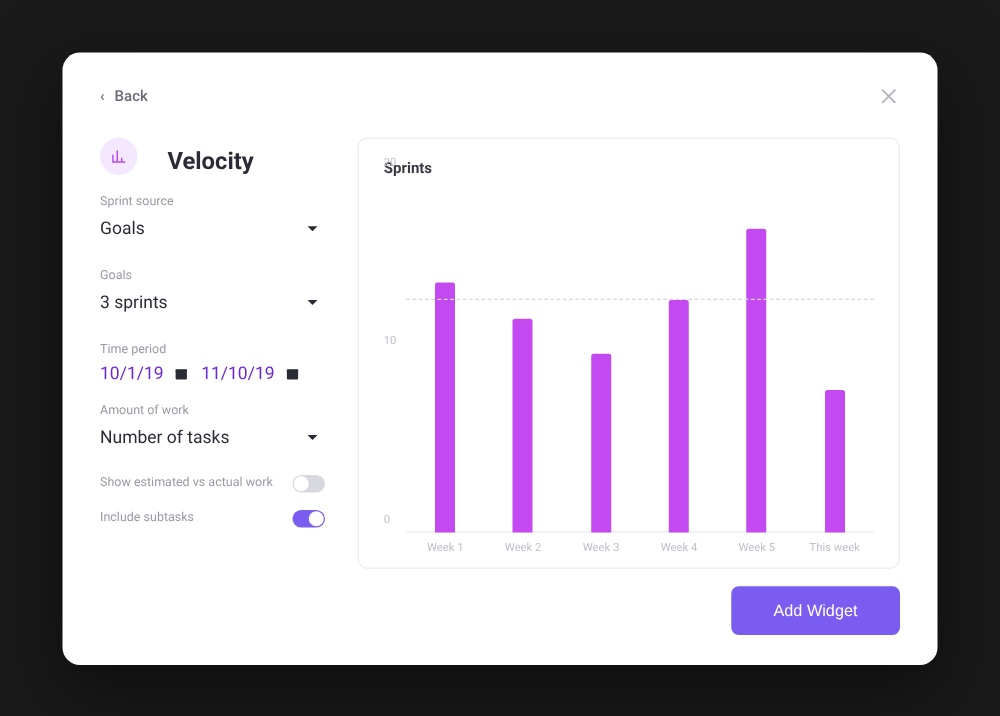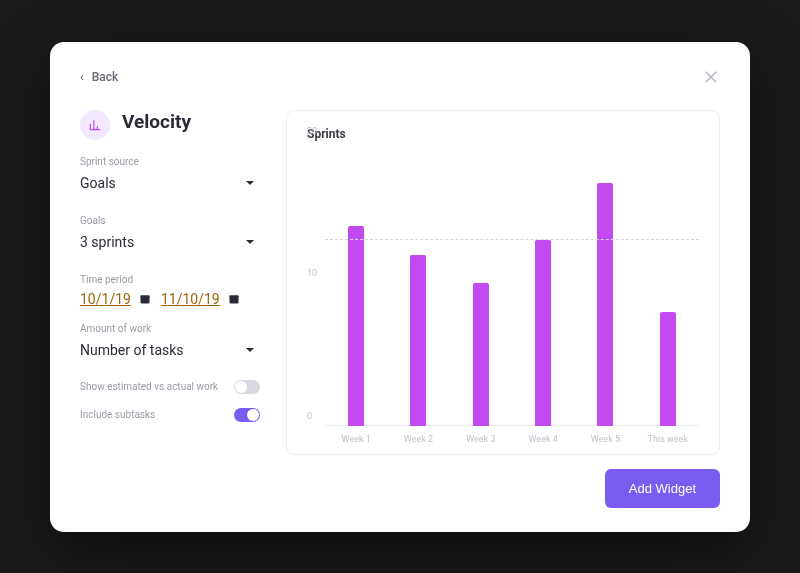--- a/index.html
+++ b/index.html
@@ -26,21 +26,21 @@
   .top-row { display: flex; align-items: center; justify-content: space-between; }
   .back { display: flex; align-items: center; gap: 8px; color: #6b6b78; font-size: 12px; font-weight: 500; cursor: pointer; }
   .back .chev { font-size: 12px; line-height: 1; }
   .close { color: #b4b4c0; cursor: pointer; display: flex; }
   .close svg { width: 18px; height: 18px; }
 
   .body { display: flex; gap: 26px; margin-top: 24px; flex: 1; min-height: 0; }
   .left { width: 180px; display: flex; flex-direction: column; }
   .right { flex: 1; display: flex; flex-direction: column; }
 
-  .title-row { display: flex; align-items: flex-start; gap: 12px; }
+  .title-row { display: flex; align-items: flex-end; gap: 24px; }
   .icon-badge {
     width: 30px; height: 30px; border-radius: 50%;
     background: #f3e8ff;
     display: flex; align-items: center; justify-content: center;
     flex-shrink: 0;
   }
   .icon-badge svg { width: 14px; height: 14px; stroke: #b84af0; fill: none; stroke-width: 2; }
   .title { font-size: 19px; font-weight: 700; color: #2b2b37; }
 
   .desc { font-size: 12px; color: #4a4a55; line-height: 1.55; margin-top: 16px; }
@@ -49,21 +49,21 @@
   .field-label { font-size: 10px; color: #9a9aa6; margin-bottom: 6px; }
   .select {
     display: flex; align-items: center; justify-content: space-between;
     font-size: 14px; color: #2b2b37;
     padding: 2px 0 8px 0;
     cursor: pointer;
   }
   .select .caret { width: 0; height: 0; border-left: 4px solid transparent; border-right: 4px solid transparent; border-top: 4px solid #2b2b37; margin-right: 6px; }
 
   .date-row { display: flex; align-items: center; gap: 10px; }
-  .date-cell { display: flex; align-items: center; gap: 8px; font-size: 14px; color: #a16207; cursor: pointer; text-decoration: underline; }
+  .date-cell { display: flex; align-items: center; gap: 8px; font-size: 14px; color: #6d28d9; cursor: pointer; }
   .cal { width: 12px; height: 12px; display: inline-flex; }
   .cal svg { width: 12px; height: 12px; fill: #2b2b37; }
 
   .toggle-row { display: flex; align-items: center; justify-content: space-between; font-size: 10px; color: #9a9aa6; margin-top: 14px; }
   .switch { width: 26px; height: 14px; border-radius: 999px; position: relative; cursor: pointer; flex-shrink: 0; }
   .switch .knob { position: absolute; top: 1px; width: 12px; height: 12px; border-radius: 50%; background: #fff; }
   .switch.off { background: #d8d8e0; }
   .switch.off .knob { left: 1px; }
   .switch.on { background: #7a5cf0; }
   .switch.on .knob { right: 1px; }
@@ -83,21 +83,21 @@
   .baseline { position: absolute; left: 0; right: 0; bottom: 0; height: 0; border-top: 1px solid #eceaf2; }
   .bars { position: absolute; left: 0; right: 0; bottom: 0; top: 0; display: flex; }
   .bar-col { flex: 1; display: flex; align-items: flex-end; justify-content: center; }
   .bar { width: 16px; background: #c24af0; border-radius: 2px 2px 0 0; }
   .x-labels { display: flex; margin-left: 18px; }
   .x-label { flex: 1; text-align: center; font-size: 9px; color: #c1bfca; padding-top: 8px; }
 
   .footer { display: flex; justify-content: flex-end; margin-top: 14px; }
   .add-btn {
     background: #7a5cf0; color: #fff; border: none;
-    padding: 12px 24px; font-size: 13px; font-weight: 500;
+    padding: 12px 34px; font-size: 13px; font-weight: 500;
     border-radius: 6px; cursor: pointer;
   }
 </style>
 </head>
 <body>
 
 <div class="modal">
 
   <div class="top-row">
     <div class="back">

